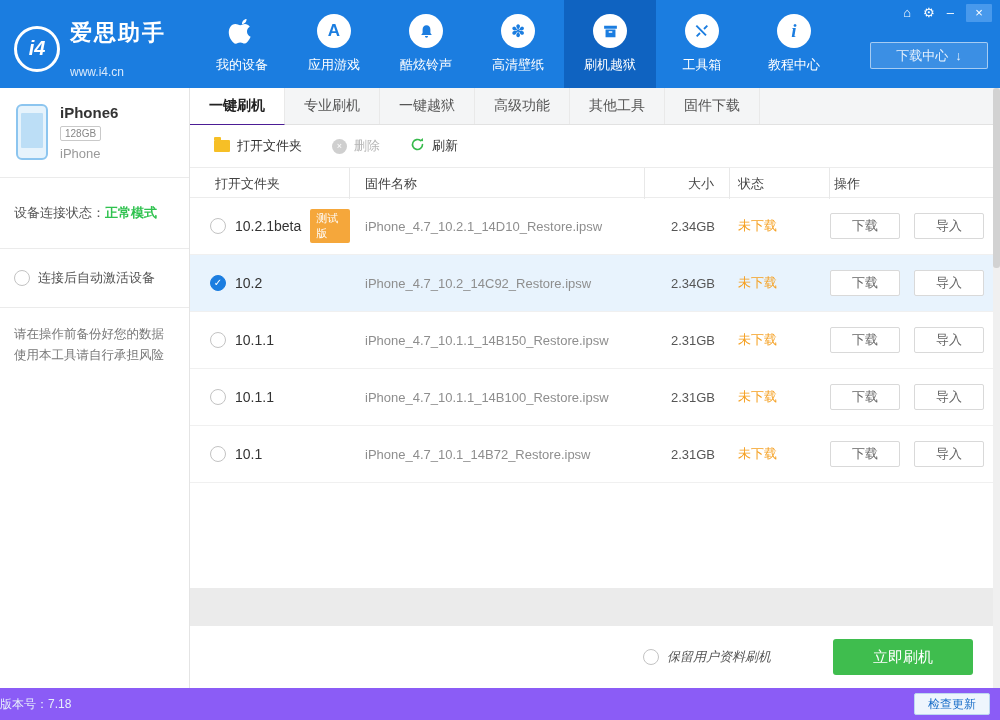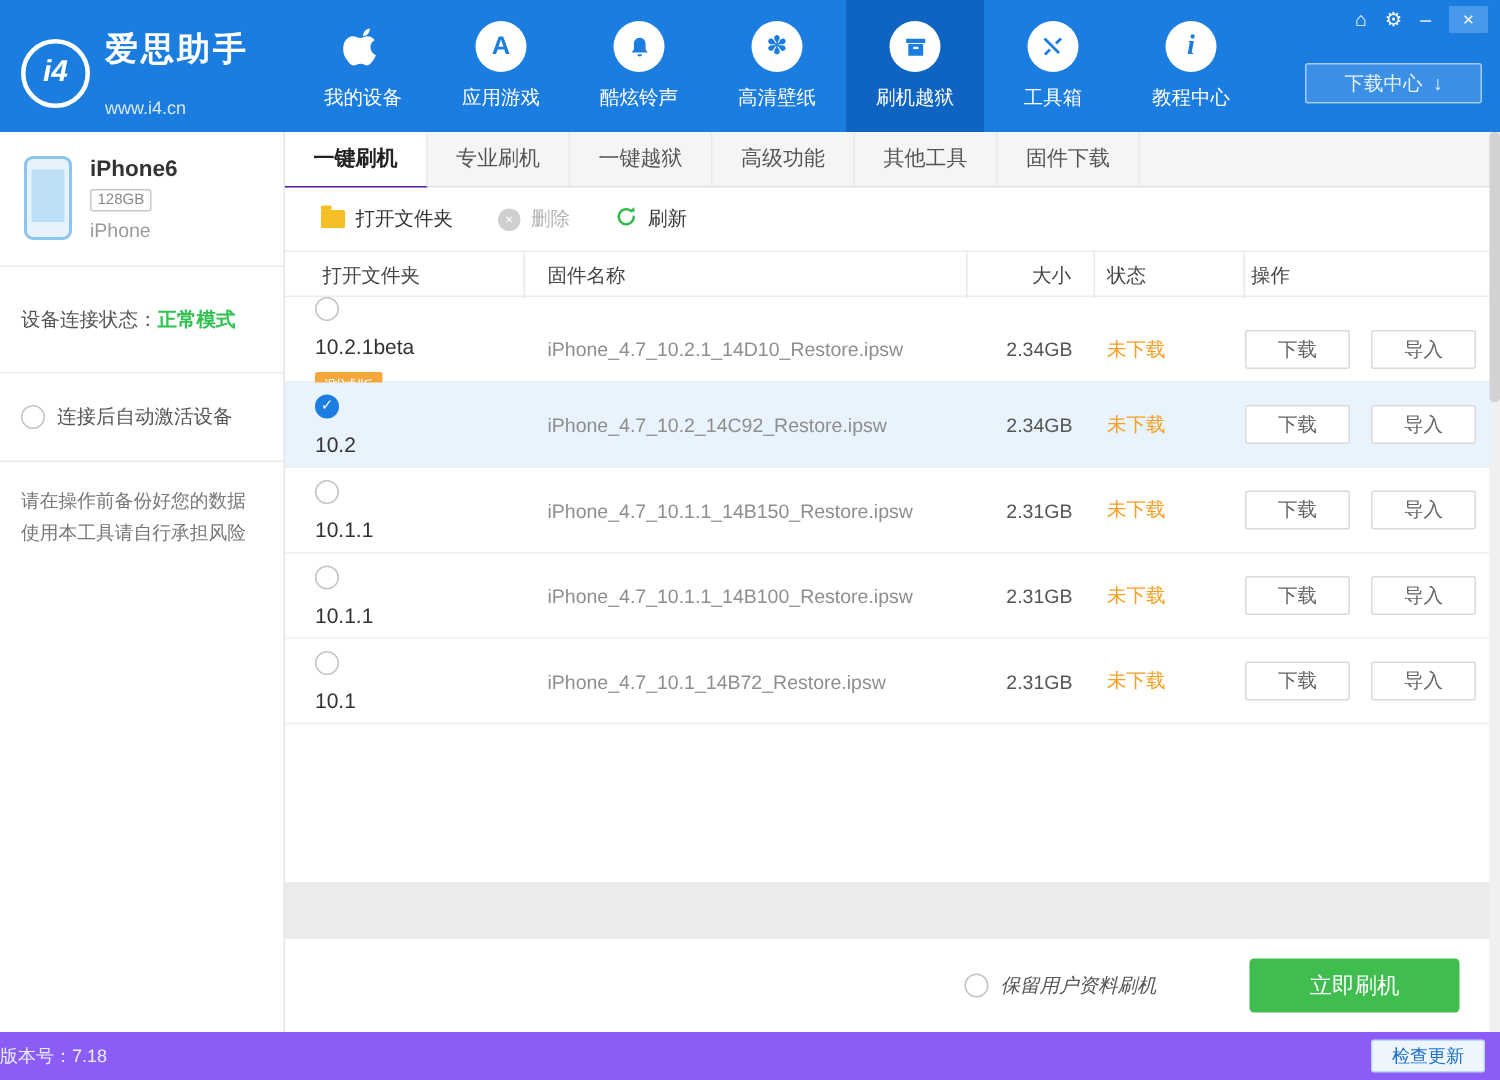--- a/index.html
+++ b/index.html
@@ -56,21 +56,21 @@
 
   .thead, .trow { display:grid; grid-template-columns:160px 295px 85px 100px 1fr; align-items:center; }
   .thead { height:31px; border-top:1px solid #ececec; border-bottom:1px solid #ececec; font-size:13px; color:#444; }
   .thead > div { padding-left:15px; border-right:1px solid #e8e8e8; height:31px; line-height:31px; }
   .thead > div:first-child { padding-left:25px; }
   .thead > div:last-child { border-right:none; padding-left:4px; }
   .h-size { text-align:right; padding-right:15px !important; }
   .h-status { padding-left:8px !important; }
   .trow { height:57px; border-bottom:1px solid #f0f0f0; }
   .trow.selected { background:#e8f3fd; }
-  .c-version { display:flex; align-items:flex-start; gap:9px; padding-left:20px; font-size:14px; color:#333;flex-direction:column; }
+  .c-version { display:flex; align-items:center; gap:9px; padding-left:20px; font-size:14px; color:#333; }
   .badge { background:#f5a73b; color:#fff; font-size:11px; padding:2px 6px; border-radius:2px; }
   .c-name { font-size:13px; color:#8e8e8e; padding-left:15px; }
   .c-size { text-align:right; padding-right:15px; font-size:13px; color:#555; }
   .c-status { padding-left:8px; font-size:13px; color:#f5a022; }
   .c-ops { display:flex; gap:14px; }
   .btn-sm { width:70px; height:26px; background:#fff; border:1px solid #d9d9d9; color:#666; font-size:13px; border-radius:2px; cursor:pointer; }
   .filler { flex:1; background:#fff; }
   .gray-band { height:38px; background:#ebebeb; }
   .action-bar { height:62px; display:flex; align-items:center; justify-content:flex-end; gap:62px; padding-right:27px; background:#fff; }
   .keep-group { display:flex; align-items:center; gap:8px; font-size:13px; color:#555;font-style:italic; }

